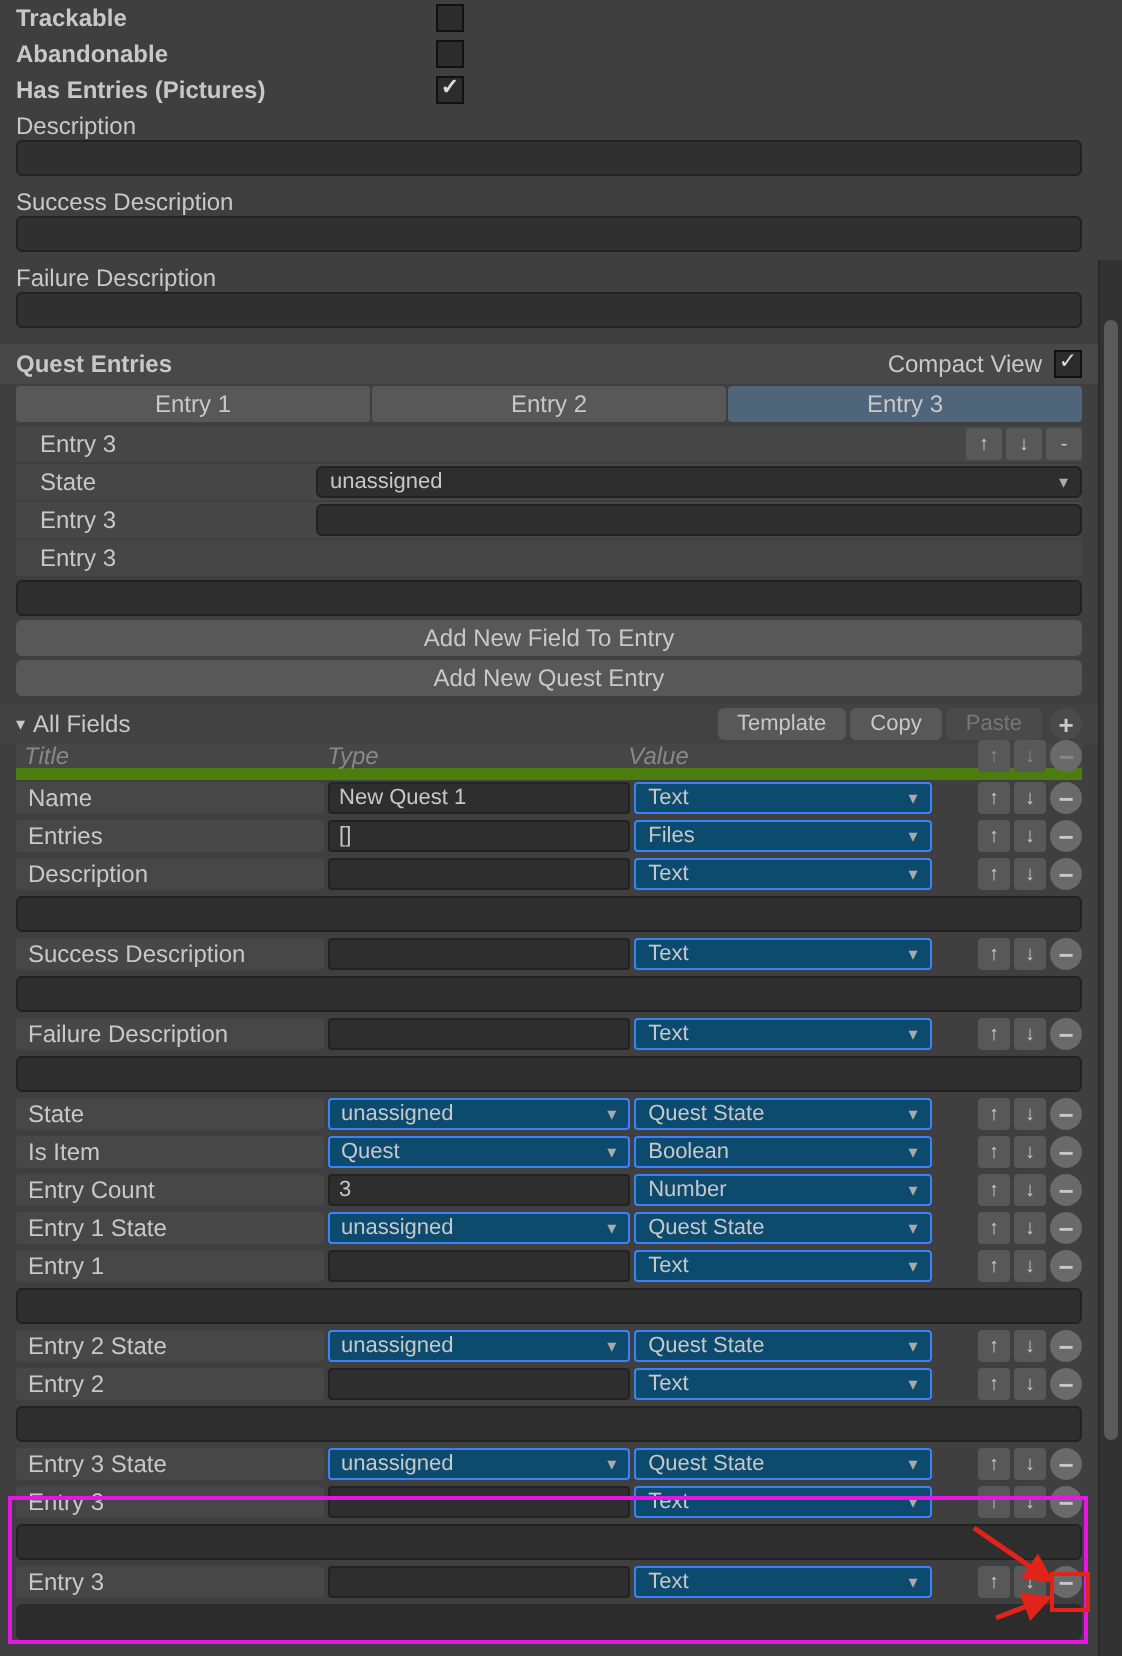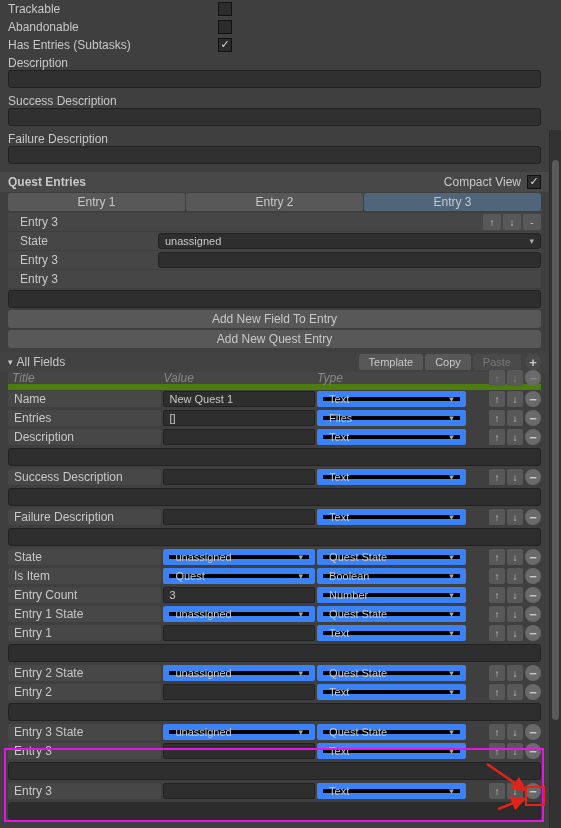--- a/index.html
+++ b/index.html
@@ -45,20 +45,21 @@
     top:30px; height:560px;
     background:#5a5a5a;
     border-radius:5px;
   }
   .content { padding:0; width:549px;}
   .row {
     display:flex;
     align-items:center;
     height:18px;
     padding-left:8px;
+    font-weight:bold;
   }
   .chk-row .label { width:210px; }
   .chk {
     width:14px; height:14px;
     background:#2c2c2c;
     border:1px solid #111;
     display:flex;
     align-items:center;
     justify-content:center;
     font-size:11px;
@@ -202,22 +203,22 @@
     padding-left:6px;
   }
   .frow .col-value {
     background:#2e2e2e;
     border:1px solid #222;
     border-radius:2px;
     padding:0 5px;
     font-size:11px;
   }
   .frow .col-type {
-    background:#000000;
-    border:6px solid #3b82f6;
+    background:#0c4a6e;
+    border:1px solid #3b82f6;
     border-radius:2px;
     padding:0 6px;
     font-size:11px;
     display:flex;
     justify-content:space-between;
     align-items:center;
   }
   .dd-arrow { font-size:9px; color:#aaa;}
   .cbtn {
     width:16px;height:16px;
@@ -259,21 +260,21 @@
 <div class="content" id="content">
     <div class="row chk-row">
      <span class="label">Trackable</span>
      <span class="chk "></span>
    </div>
     <div class="row chk-row">
      <span class="label">Abandonable</span>
      <span class="chk "></span>
    </div>
     <div class="row chk-row">
-     <span class="label">Has Entries (Subtasks)</span>
+     <span class="label">Has Entries (Pictures)</span>
      <span class="chk checked"></span>
    </div>
     <div class="section-label">Description</div>
    <div class="wide-input"></div>
     <div class="gap"></div>
     <div class="section-label">Success Description</div>
    <div class="wide-input"></div>
     <div class="gap"></div>
     <div class="section-label">Failure Description</div>
    <div class="wide-input"></div>
@@ -320,22 +321,22 @@
   <span style="margin-right:4px;font-size:9px;">▾</span>
   <span class="ft">All Fields</span>
   <span class="hdr-btn">Template</span>
   <span class="hdr-btn">Copy</span>
   <span class="hdr-btn dim">Paste</span>
   <span class="icon-plus">+</span>
 </div>
     <div class="fgrid">
   <div class="fhdr">
     <span class="col col-title">Title</span>
+    <span class="col col-type">Type</span>
     <span class="col col-value">Value</span>
-    <span class="col col-type">Type</span>
     <span class="col col-btns">
       <span class="cbtn">↑</span>
       <span class="cbtn">↓</span>
       <span class="cbtn circle">−</span>
     </span>
   </div>
       <div class="frow">
     <span class="col col-title">Name</span>
     <span class="col col-value">New Quest 1</span>
     <span class="col col-type">

